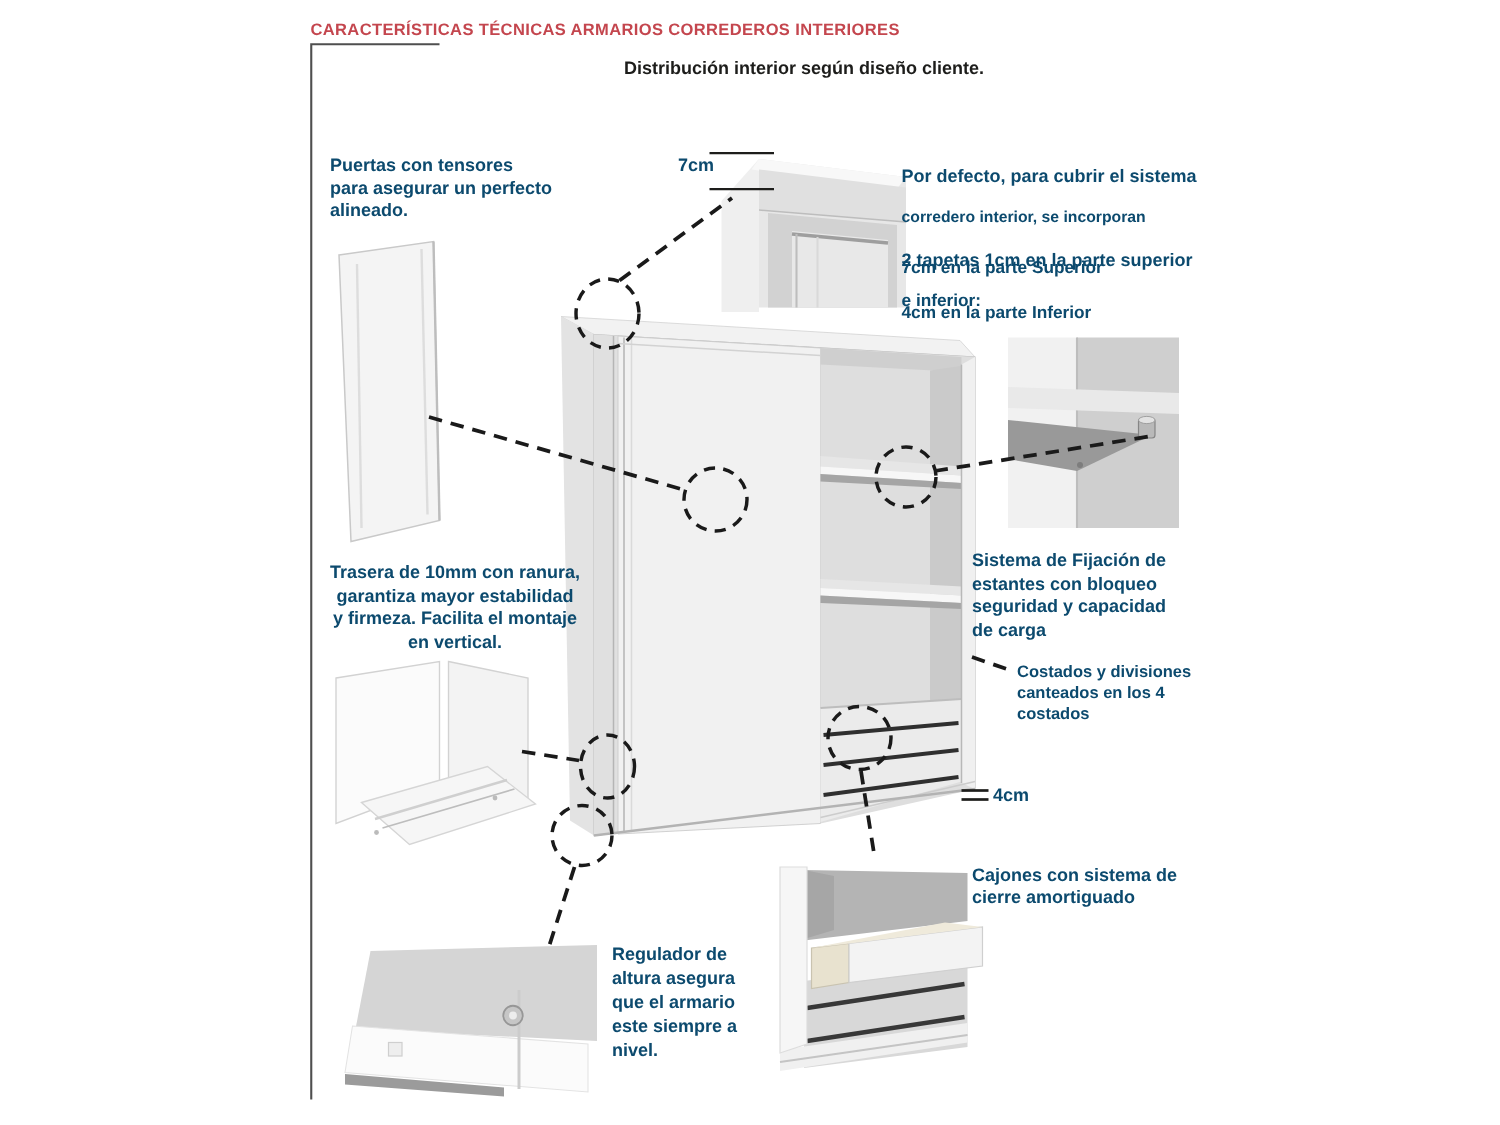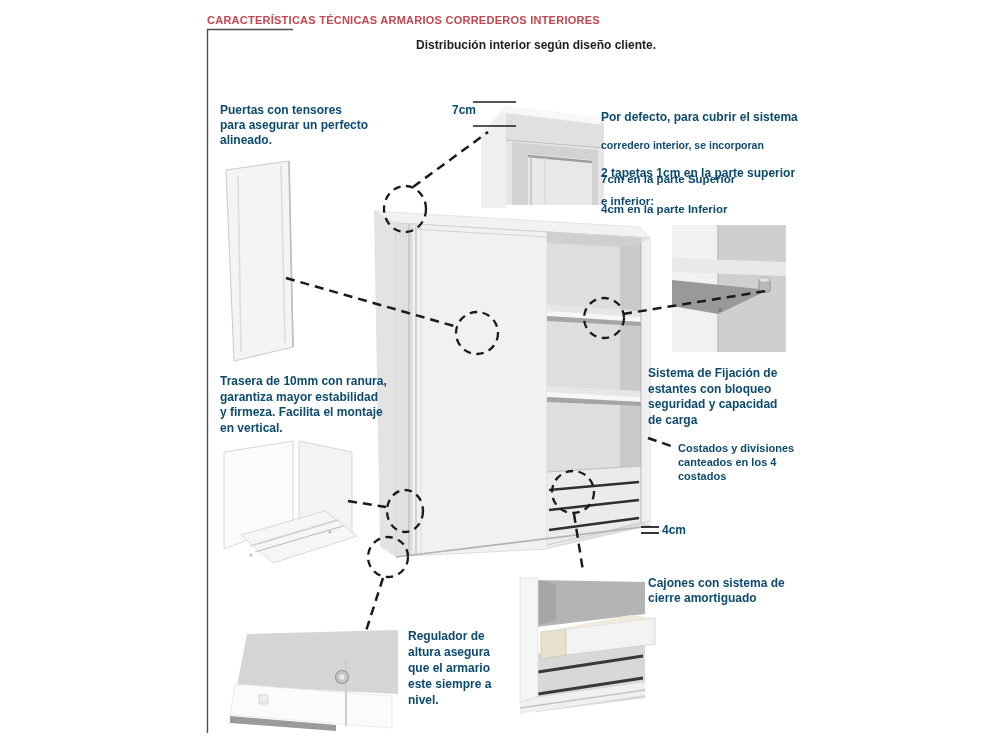--- a/index.html
+++ b/index.html
@@ -16,21 +16,21 @@
   .intro{position:absolute;left:286px;width:500px;text-align:center;font-weight:700;font-size:12px;}
   .intro.l1{top:38px;}
   .intro.l2{top:62px;}
   .blk-puertas{left:220px;top:103px;line-height:15px;}
   .blk-topsys{left:601px;top:96px;line-height:14px;}
   .blk-topsys .small{font-size:10.5px;}
   .blk-topsys .mid{font-size:11.5px;}
   .blk-measures{left:601px;top:157px;font-size:11.5px;line-height:15px;}
   .blk-sistema{left:648px;top:366px;}
   .blk-costados{left:678px;top:441px;font-size:11px;line-height:14px;}
-  .blk-trasera{left:220px;top:374px;}
+  .blk-trasera{left:220px;top:374px;text-align:center;}
   .blk-cajones{left:648px;top:576px;line-height:15px;}
   .blk-extraccion{left:648px;top:614px;line-height:15px;}
   .blk-regulador{left:408px;top:628px;line-height:16px;}
   .lbl-7cm{left:452px;top:103px;font-size:12px;}
   .lbl-4cm{left:662px;top:523px;font-size:12px;}
 </style>
 </head>
 <body>
 
 <div class="canvas">

